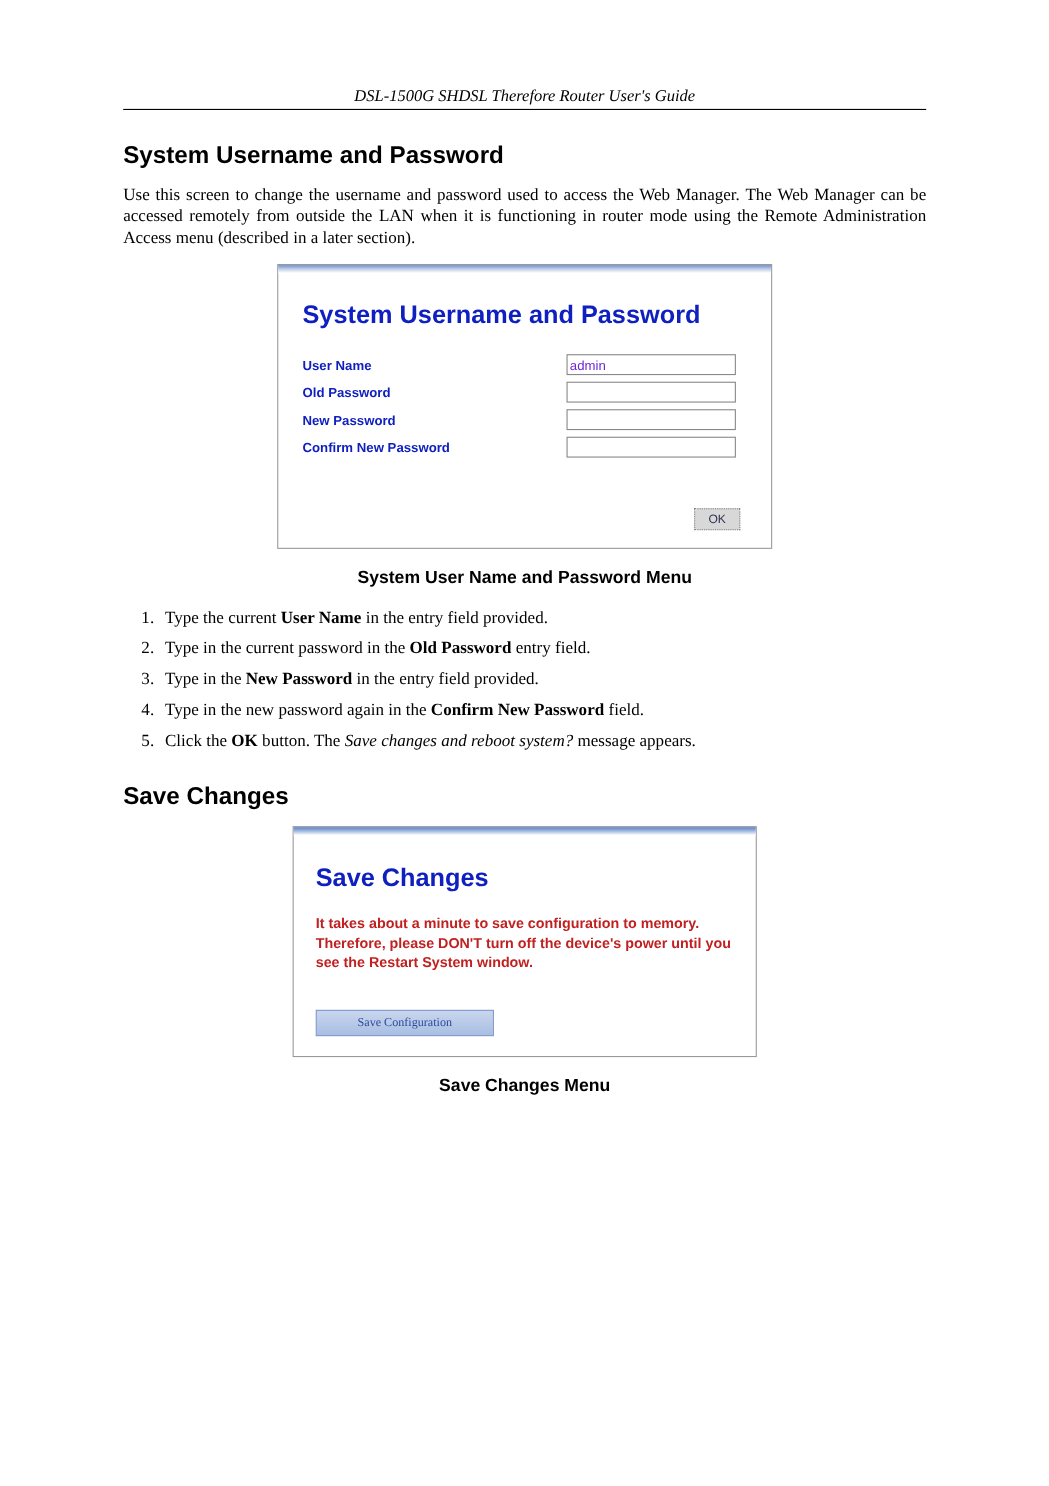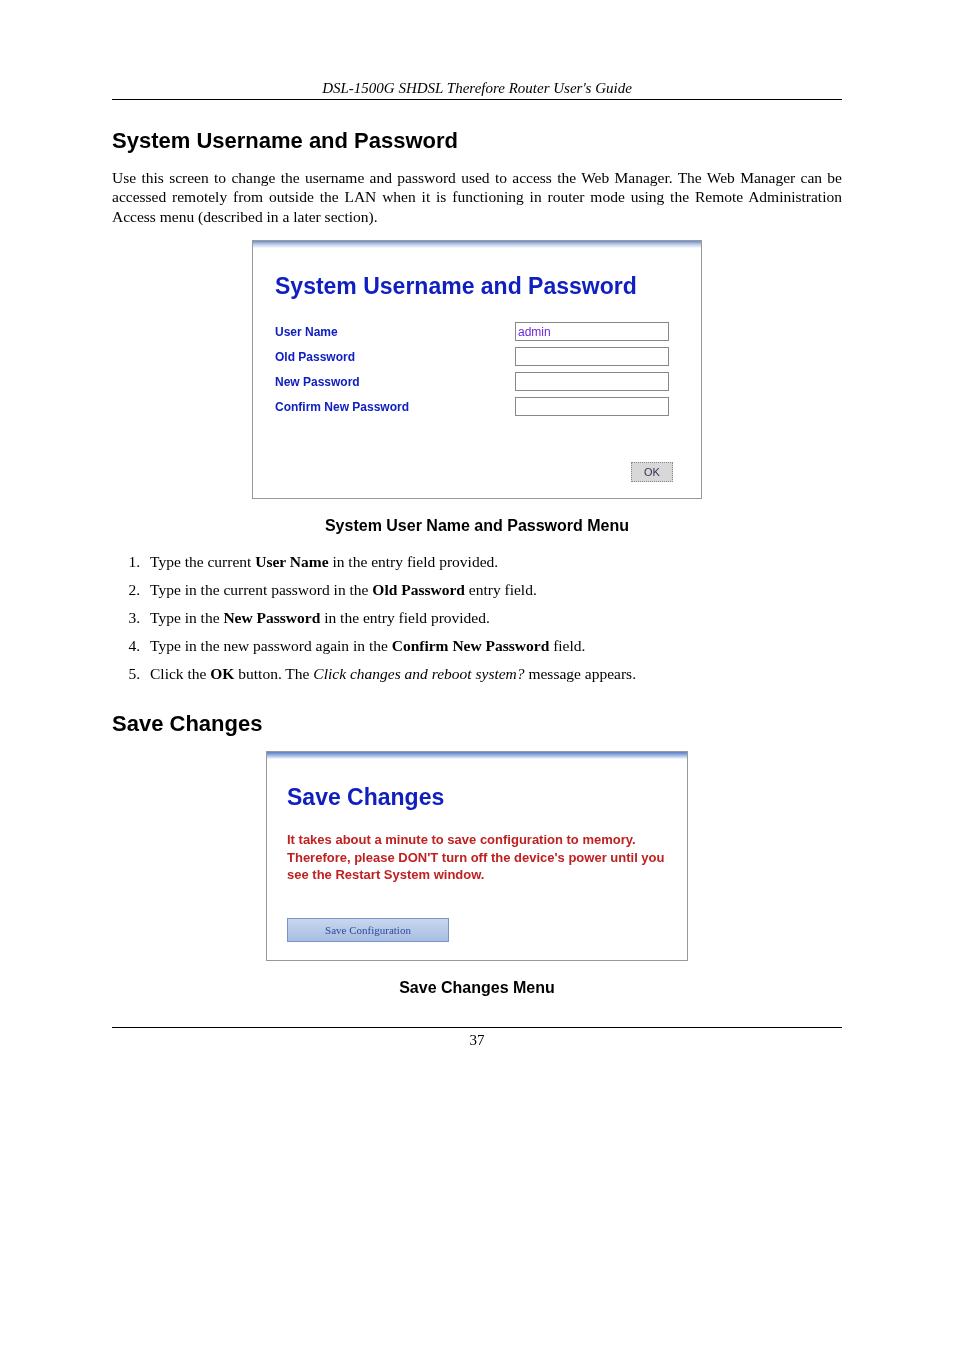--- a/index.html
+++ b/index.html
@@ -215,34 +215,31 @@
     <li>
       <span>Type in the current password in the </span><span class="bold">Old Password</span><span> entry field.</span>
     </li>
     <li>
       <span>Type in the </span><span class="bold">New Password</span><span> in the entry field provided.</span>
     </li>
     <li>
       <span>Type in the new password again in the </span><span class="bold">Confirm New Password</span><span> field.</span>
     </li>
     <li>
-      <span>Click the </span><span class="bold">OK</span><span> button. The </span><span class="ital">Click changes and reboot system?</span><span> message appears.</span>
+      <span>Click the </span><span class="bold">OK</span><span> button. The </span><span class="ital">Save changes and reboot system?</span><span> message appears.</span>
     </li>
   </ol>
 
   <h2 class="section">Save Changes</h2>
 
   <div class="panel2">
     <div class="panel-topbar"></div>
     <div class="panel2-inner">
       <div class="panel2-title">Save Changes</div>
       <div class="warn-body">It takes about a minute to save configuration to memory. Therefore, please DON'T turn off the device's power until you see the Restart System window.</div>
       <span class="save-btn">Save Configuration</span>
     </div>
   </div>
 
   <div class="caption">Save Changes Menu</div>
 
-  <div class="footer">
-    <span>37</span>
-  </div>
 
 </div>
 
 </body></html>

